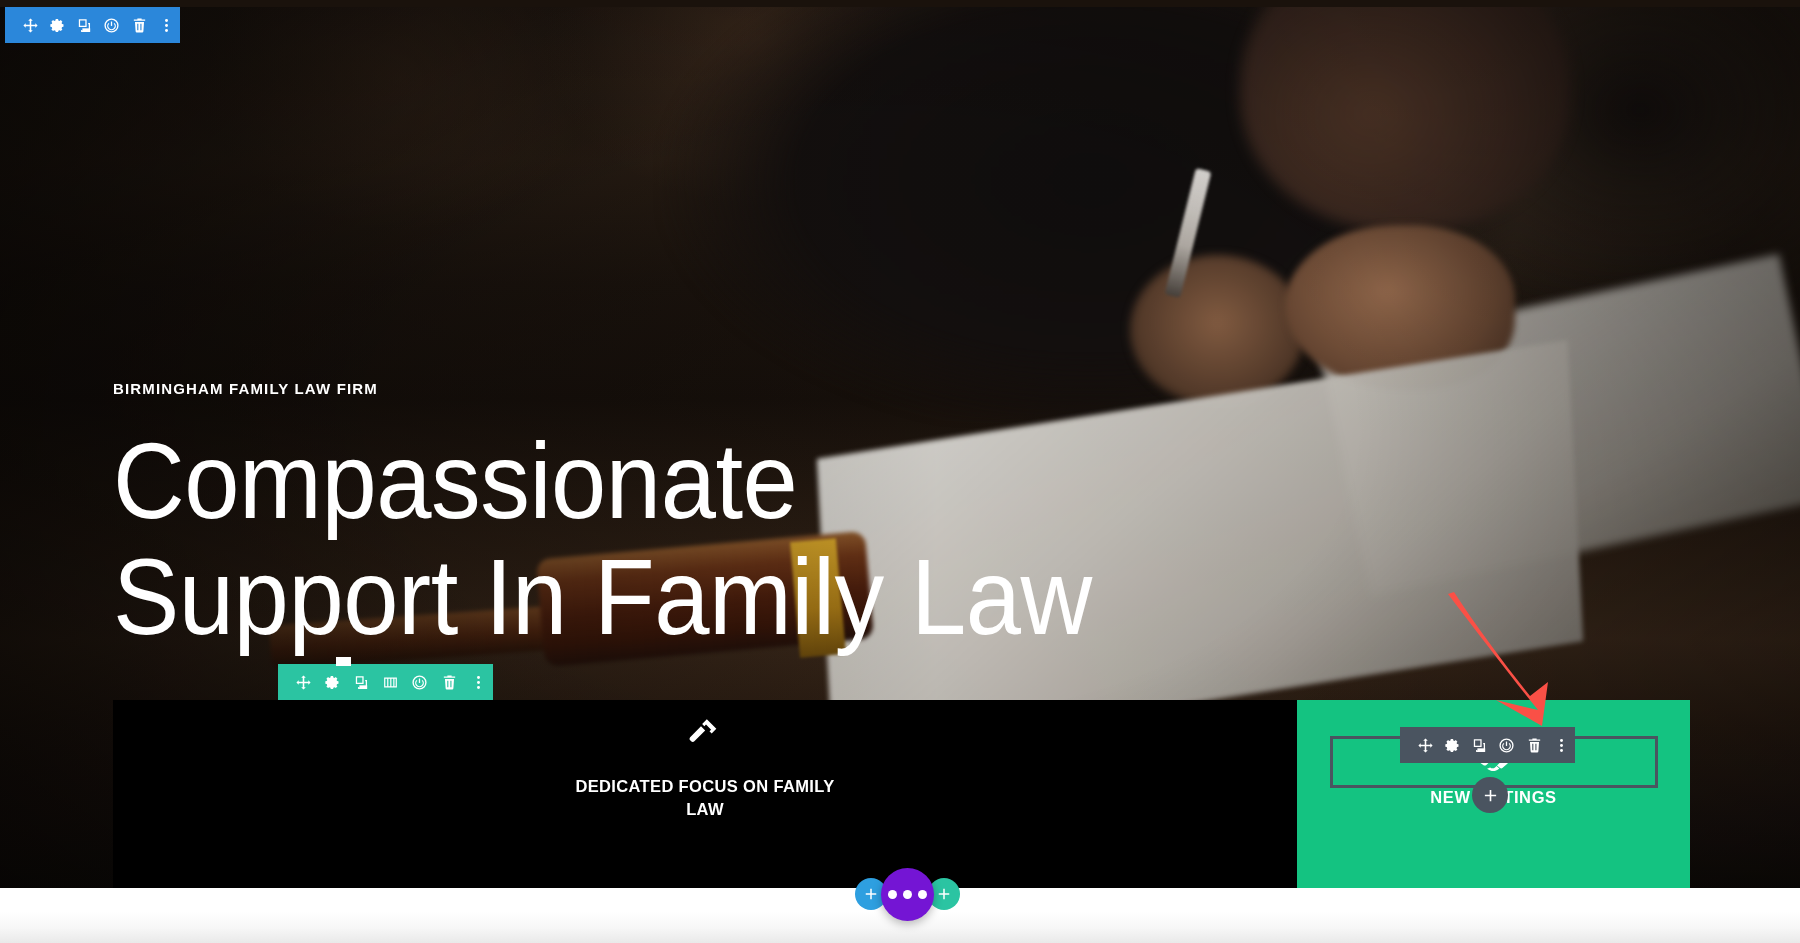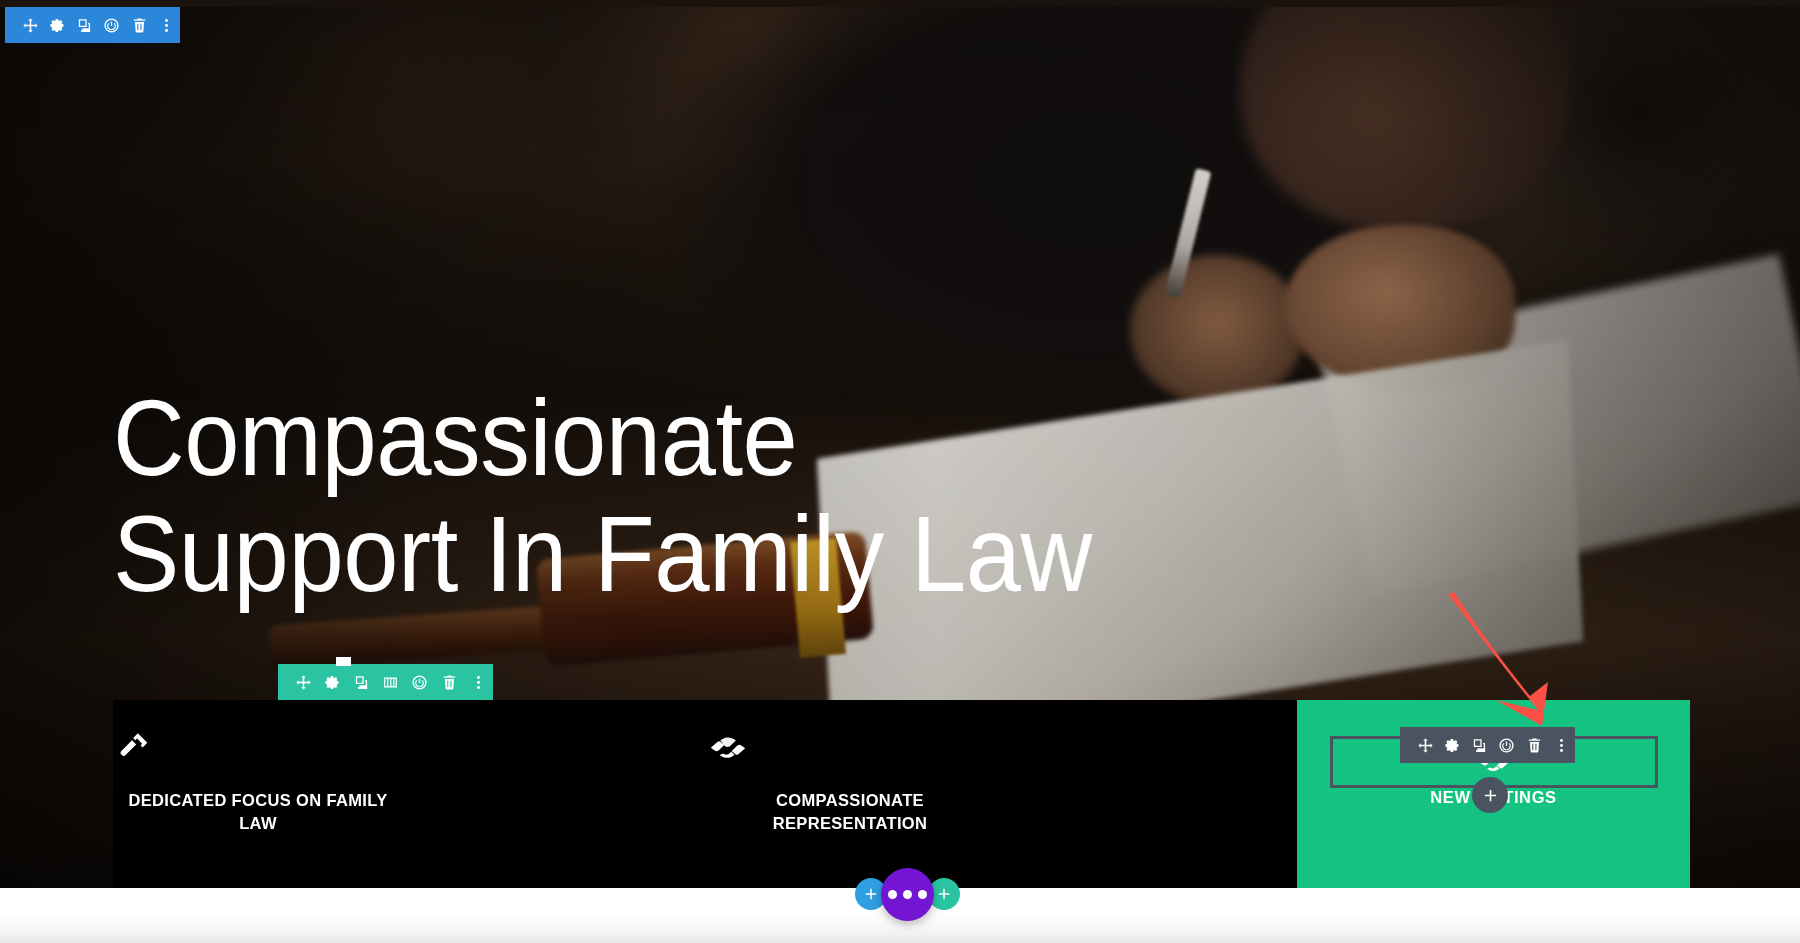--- a/index.html
+++ b/index.html
@@ -175,22 +175,23 @@
     left: 113px; top: 700px;
     width: 1184px; height: 188px;
     background: #000000;
     display: flex;
     z-index: 5;
   }
   .feature-item {
     flex: 1;
     display: flex;
     flex-direction: column;
+    align-items: center;
     justify-content: flex-start;
-    padding-top: 25px;
+    padding-top: 11px;
   }
   .feature-icon {
     width: 46px; height: 46px;
     display: flex; align-items: center; justify-content: center;
     margin-bottom: 18px;
   }
   .feature-icon svg { fill: #ffffff; }
   .feature-label {
     color: #ffffff;
     font-size: 16.5px;
@@ -366,48 +367,38 @@
       <div class="gavel-handle"></div>
       <div class="gavel-head"></div>
       <div class="gavel-band"></div>
     </div>
     <div class="hero-vignette"></div>
   </div>
 
   <div class="page-top-strip"></div>
 
   <div class="hero-text">
+    <div class="eyebrow">BIRMINGHAM FAMILY LAW FIRM</div>
     <div class="hero-title">Compassionate
 Support In Family Law</div>
   </div>
 
   <div class="feature-bar">
 
     <div class="feature-item">
       <div class="feature-icon">
         <svg viewBox="0 0 24 24" width="40" height="40" aria-hidden="true">
           <path d="M13.1 3.2 10.3 6l1.3 1.3 1-1 3.1 3.1-1 1 1.3 1.3 2.8-2.8-5.7-5.7zM9.6 7.4 3.1 13.9c-.5.5-.5 1.4 0 1.9l.6.6c.5.5 1.4.5 1.9 0l6.5-6.5-2.5-2.5z"></path>
           <path d="M14.3 9.4 9.2 14.5l1.5 1.5 5.1-5.1-1.5-1.5z" opacity="0"></path>
         </svg>
       </div>
       <div class="feature-label">DEDICATED FOCUS ON FAMILY LAW</div>
     </div>
 
 
-    <div class="feature-item">
-      <div class="feature-icon">
-        <svg viewBox="0 0 24 24" width="42" height="42" aria-hidden="true">
-          <path d="M2.2 11.8 6.1 8.4c.5-.4 1.1-.4 1.6 0l2.2 1.9-3.3 3.1c-.6.6-1.6.6-2.2 0l-2.2-1.6z"></path>
-          <path d="M21.8 12.2 17.9 15.6c-.5.4-1.1.4-1.6 0l-2.2-1.9 3.3-3.1c.6-.6 1.6-.6 2.2 0l2.2 1.6z"></path>
-          <path d="M7.6 7.6c1.9-1.3 3.2-1.6 4.5-1.6 1.4 0 2.6.4 4.4 1.7l-3.3 3.1c-.9.8-2.2.8-3.1 0L7.6 7.6z" opacity="0.95"></path>
-          <path d="M9.3 15.1c1 .9 2.4.9 3.4 0l1.1-1 2 1.7c-1.7 1.3-3 1.8-4.4 1.8-1.3 0-2.6-.4-4.3-1.6l2.2-0.9z"></path>
-        </svg>
-      </div>
-      <div class="feature-label">COMPASSIONATE REPRESENTATION</div>
-    </div>
 
   </div>
 
   <div class="green-panel">
     <div class="green-inner">
       <div class="module-selection"></div>
     </div>
     <div class="green-icon">
       <svg viewBox="0 0 24 24" width="34" height="34" aria-hidden="true">
         <path d="M2.2 11.8 6.1 8.4c.5-.4 1.1-.4 1.6 0l2.2 1.9-3.3 3.1c-.6.6-1.6.6-2.2 0l-2.2-1.6z"></path>

